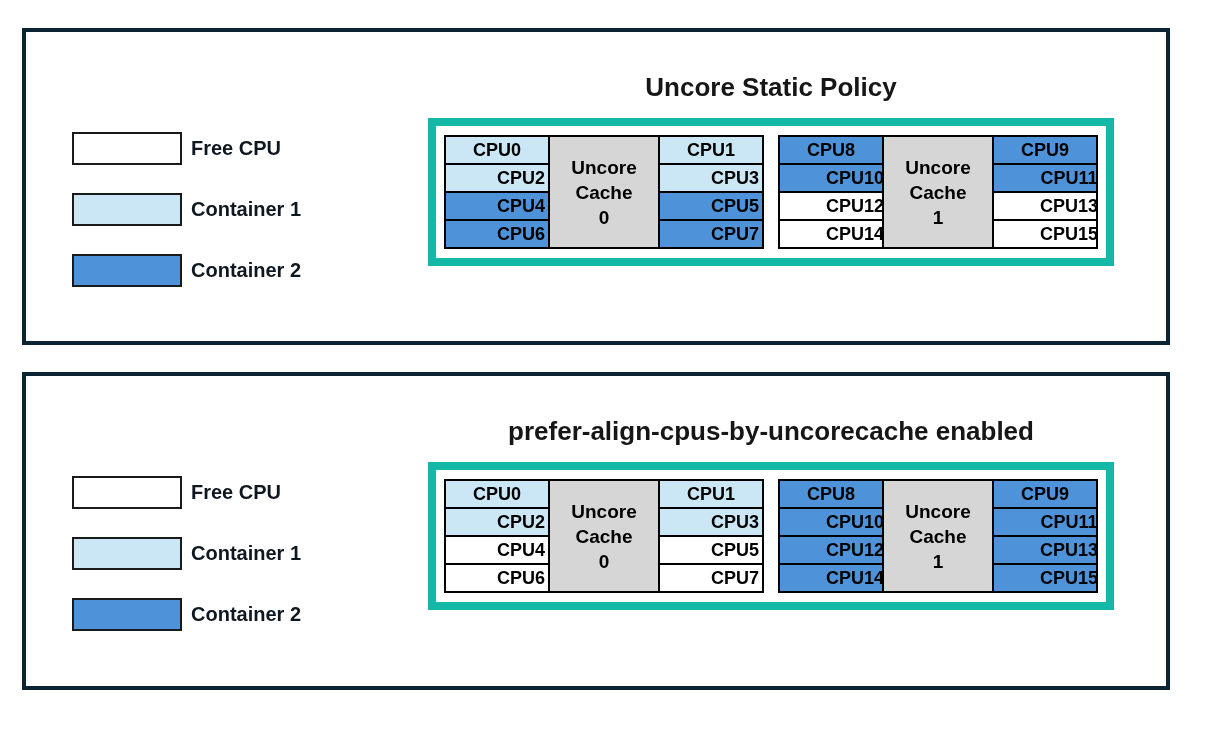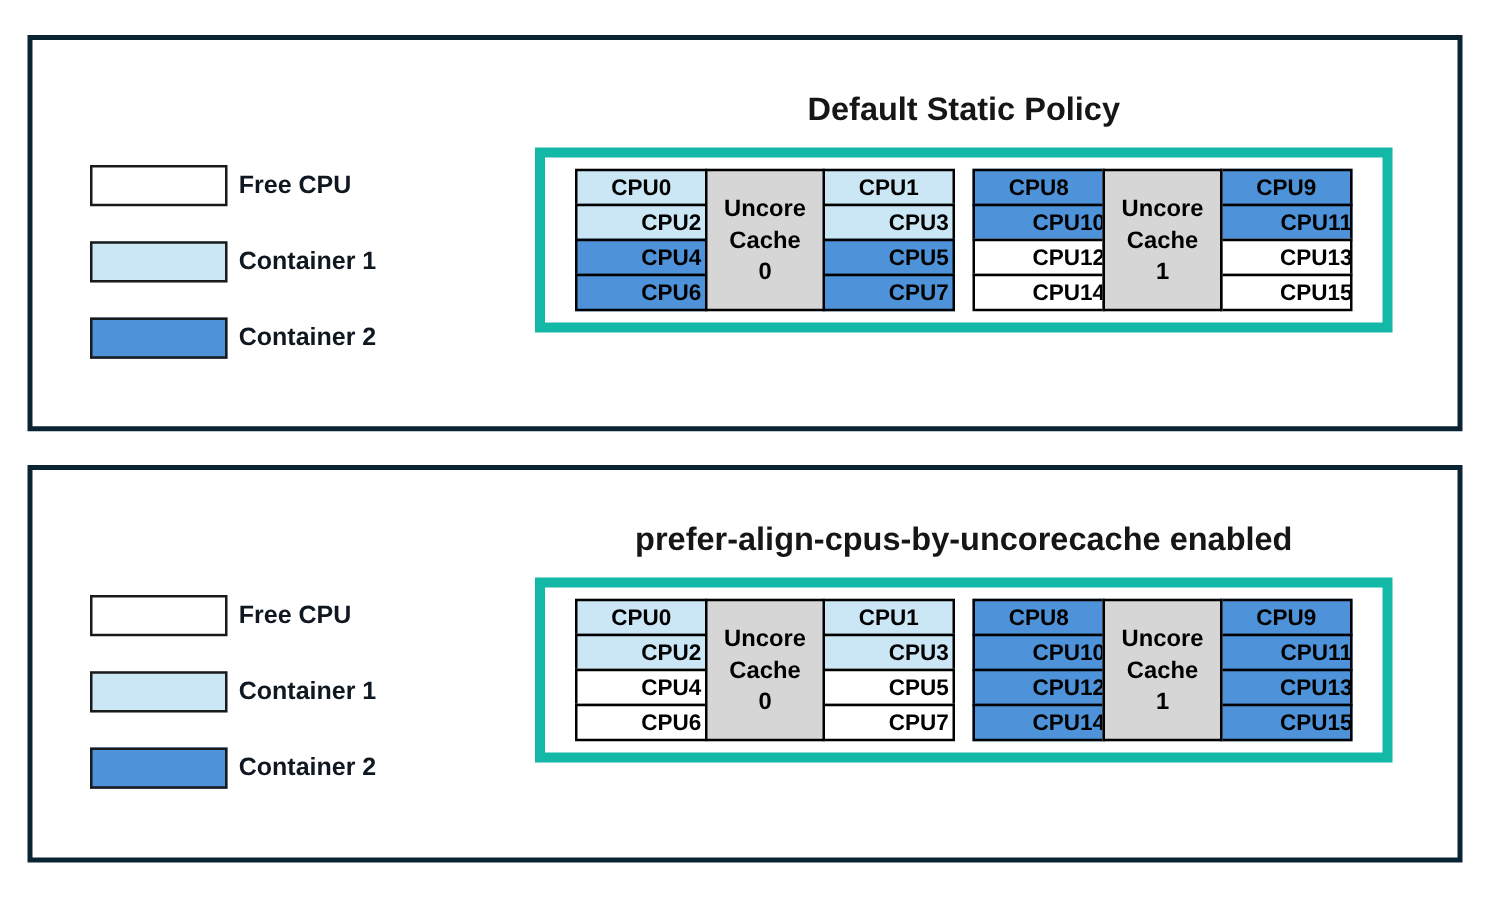--- a/index.html
+++ b/index.html
@@ -72,21 +72,21 @@
     box-sizing: border-box;
     height: 30px;
     border: 2px solid #000000;
     display: flex; align-items: center; justify-content: center;
     font-weight: bold; font-size: 18px; color: #000000;
     background: #ffffff;
   }
   .cpu-cell + .cpu-cell { margin-top: -2px; padding-left: 48px; }
   .uncore-box {
     box-sizing: border-box;
-    width: 96px;
+    width: 112px;
     margin: 0 -2px;
     border: 2px solid #000000;
     background: #d6d6d6;
     display: flex; flex-direction: column;
     align-items: center; justify-content: center;
     font-weight: bold; font-size: 19px; line-height: 25px;
     color: #000000;
     z-index: 1;
   }
 </style>
@@ -105,21 +105,21 @@
     <span class="legend-swatch" style="background: rgb(203, 231, 246);"></span>
     <span class="legend-label">Container 1</span>
   </div>
           <div class="legend-item">
     <span class="legend-swatch" style="background: rgb(78, 147, 217);"></span>
     <span class="legend-label">Container 2</span>
   </div>
         </div>
       <div class="diagram-col">
         <div class="diagram-stack">
-          <h2 class="panel-title">Default Static Policy</h2>
+          <h2 class="panel-title">Uncore Static Policy</h2>
           <div class="diagram-box">
               <div class="uc-group">
     <div class="cpu-col">
                   <div class="cpu-cell" style="background: rgb(203, 231, 246);">CPU0</div>
                   <div class="cpu-cell" style="background: rgb(203, 231, 246);">CPU2</div>
                   <div class="cpu-cell" style="background: rgb(78, 147, 217);">CPU4</div>
                   <div class="cpu-cell" style="background: rgb(78, 147, 217);">CPU6</div>
                 </div>
     <div class="uncore-box" style="background: rgb(214, 214, 214);">
                   <div>Uncore</div>

